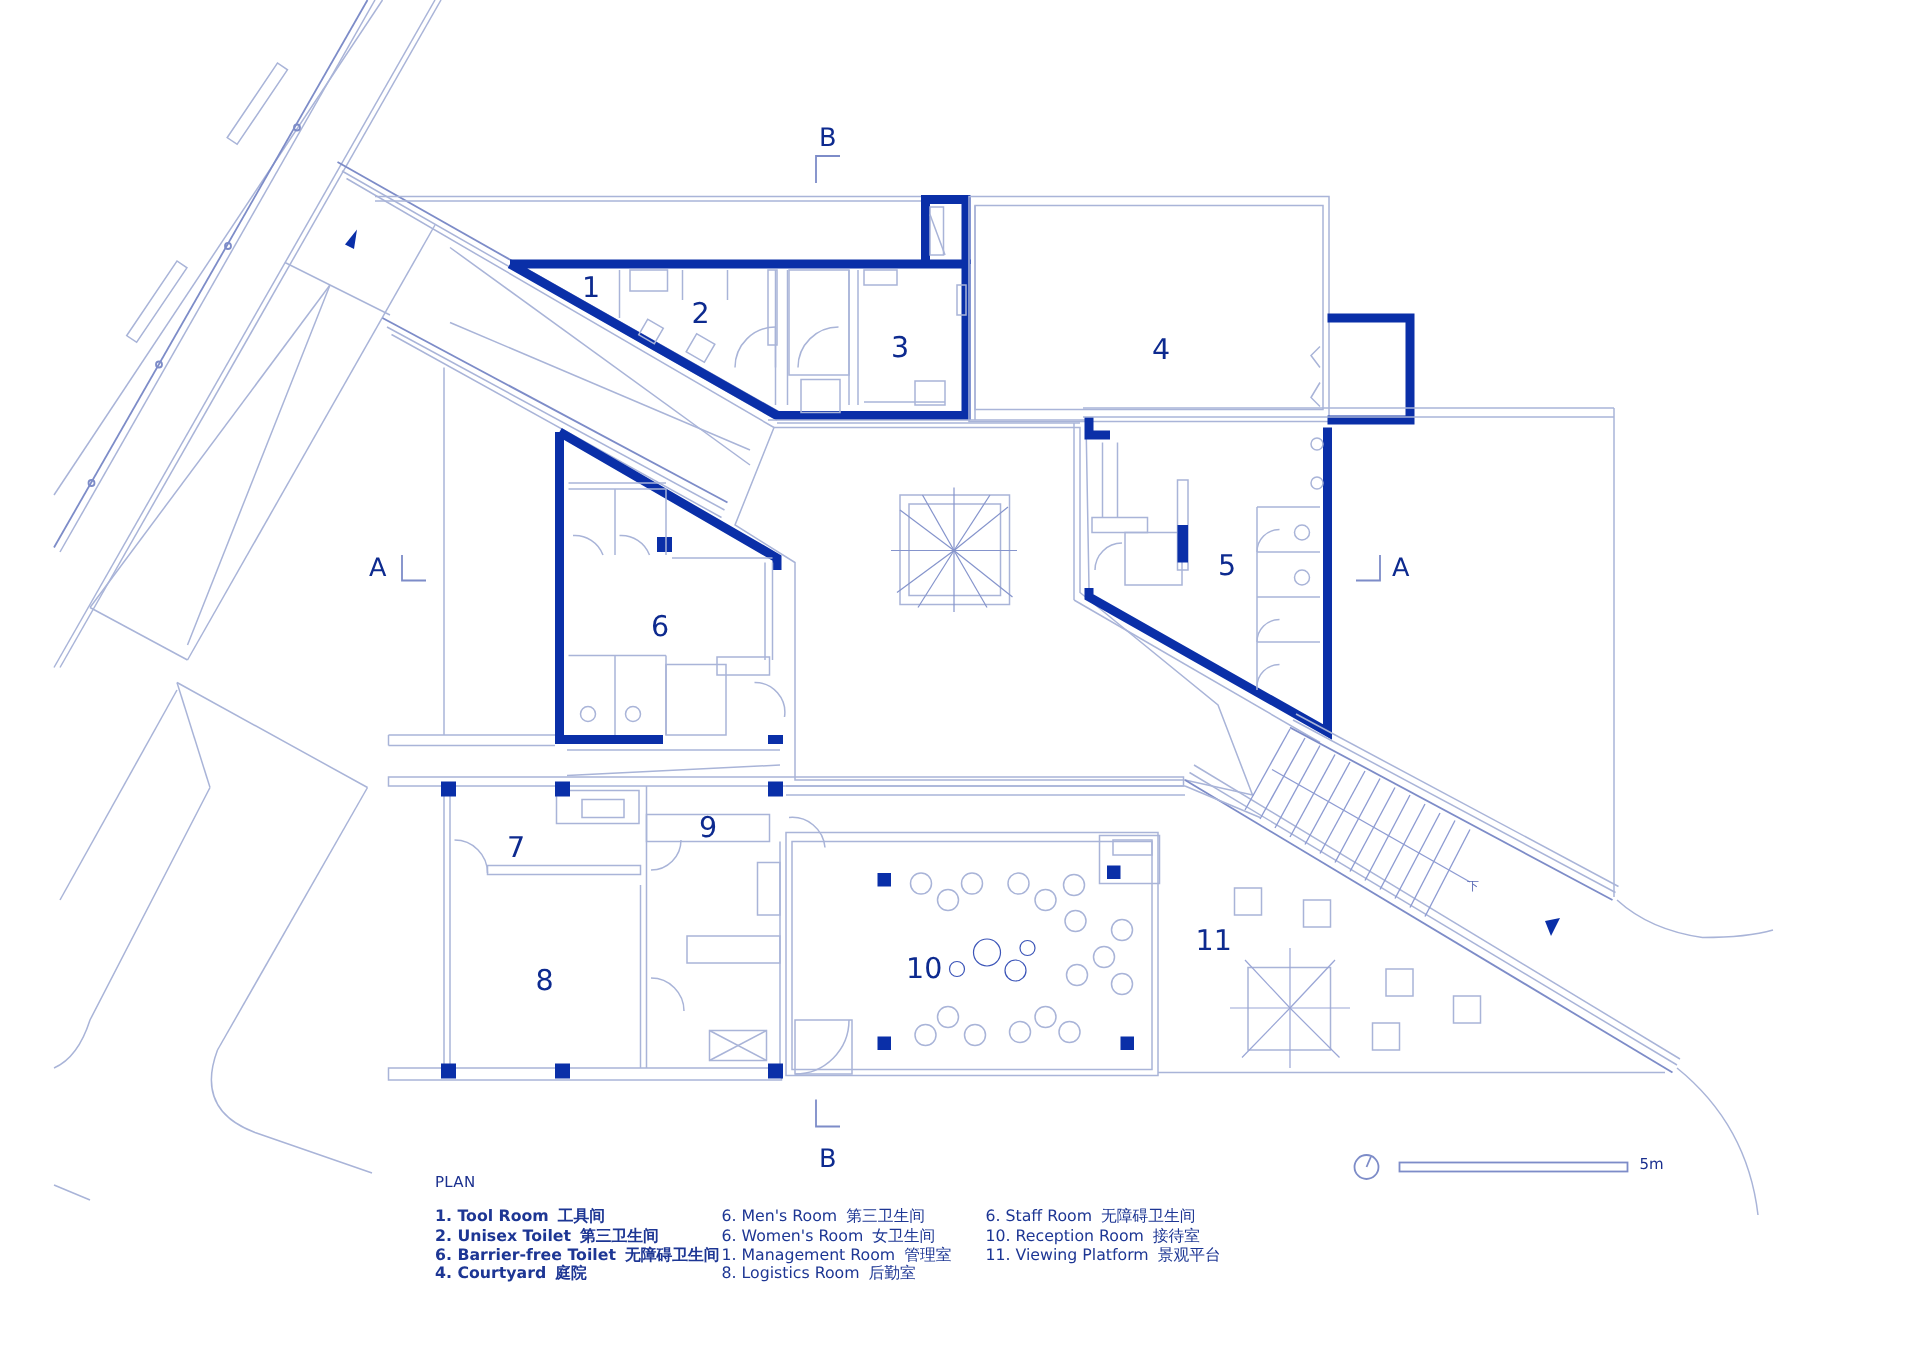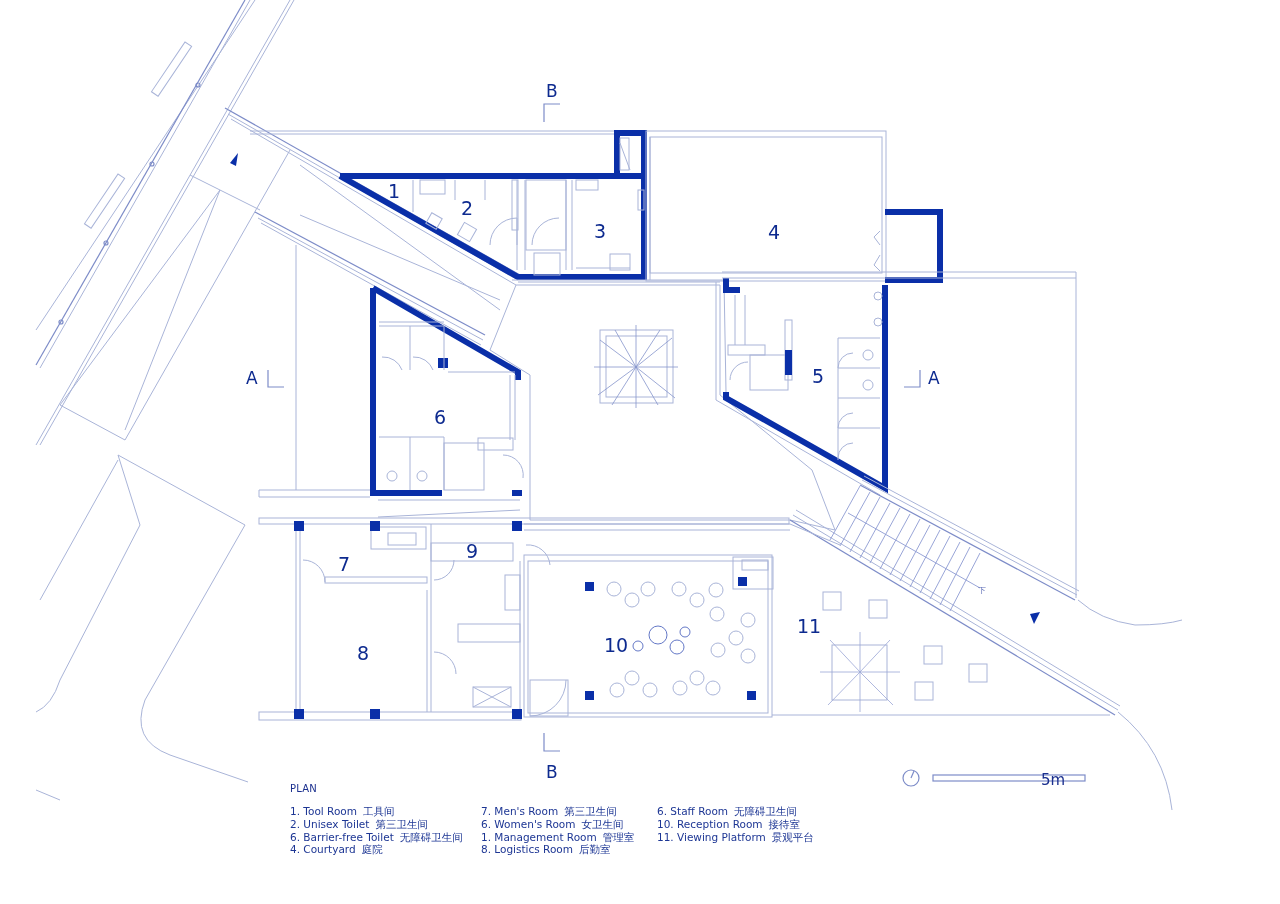--- a/index.html
+++ b/index.html
@@ -9,21 +9,21 @@
   .mid { stroke: #7d8cc8; stroke-width: 1.2; fill: none; }
   .wall { stroke: #0a2fa8; stroke-width: 6; fill: none; stroke-linejoin: miter; }
   .solid { fill: #0a2fa8; }
   .room-num { font-family: "DejaVu Sans", sans-serif; font-size: 19px; fill: #0d2a8f; }
   .sec { font-family: "DejaVu Sans", sans-serif; font-size: 17px; fill: #0d2a8f; }
   .html-label { position: absolute; color: #1a2f8e; font-family: "DejaVu Sans", sans-serif; }
   .plan-title { left: 290px; top: 771px; font-size: 10px; letter-spacing: 0.2px; margin-top: 12px; }
   .legend-col { position: absolute; top: 805px; font-size: 10.5px; line-height: 12.8px; color: #1d3694; }
   .legend-col div { white-space: nowrap; }
   .legend-col .cn { margin-left: 6px; }
-  .scale-label { left: 1041px; top: 771px; font-size: 15px; }
+  .scale-label { left: 1093px; top: 771px; font-size: 10px; }
 </style>
 </head>
 <body>
 
 <svg class="plan" viewBox="0 0 1280 904" xmlns="http://www.w3.org/2000/svg">
 
   <g>
     <line class="thin" x1="36" y1="330" x2="255" y2="0"></line>
     <line class="mid" x1="36" y1="365" x2="245" y2="0"></line>
     <line class="thin" x1="40" y1="368" x2="250" y2="0"></line>
@@ -329,28 +329,28 @@
   <g>
     <circle class="mid" cx="911" cy="778" r="8"></circle>
     <line class="mid" x1="911" y1="778" x2="914" y2="771"></line>
     <rect class="mid" x="933" y="775" width="152" height="6"></rect>
   </g>
 </svg>
 
 <div class="html-label plan-title">PLAN</div>
 <div class="html-label scale-label">5m</div>
 
-<div class="legend-col" style="left:290px;">
+<div class="legend-col" style="left:290px;font-weight:bold;">
   <div><span>1. Tool Room</span><span class="cn">工具间</span></div>
   <div><span>2. Unisex Toilet</span><span class="cn">第三卫生间</span></div>
   <div><span>6. Barrier-free Toilet</span><span class="cn">无障碍卫生间</span></div>
   <div><span>4. Courtyard</span><span class="cn">庭院</span></div>
 </div>
 <div class="legend-col" style="left:481px;">
-  <div><span>7. Men's Room</span><span class="cn">第三卫生间</span></div>
+  <div><span>6. Men's Room</span><span class="cn">第三卫生间</span></div>
   <div><span>6. Women's Room</span><span class="cn">女卫生间</span></div>
   <div><span>1. Management Room</span><span class="cn">管理室</span></div>
   <div><span>8. Logistics Room</span><span class="cn">后勤室</span></div>
 </div>
 <div class="legend-col" style="left:657px;">
   <div><span>6. Staff Room</span><span class="cn">无障碍卫生间</span></div>
   <div><span>10. Reception Room</span><span class="cn">接待室</span></div>
   <div><span>11. Viewing Platform</span><span class="cn">景观平台</span></div>
 </div>
 

